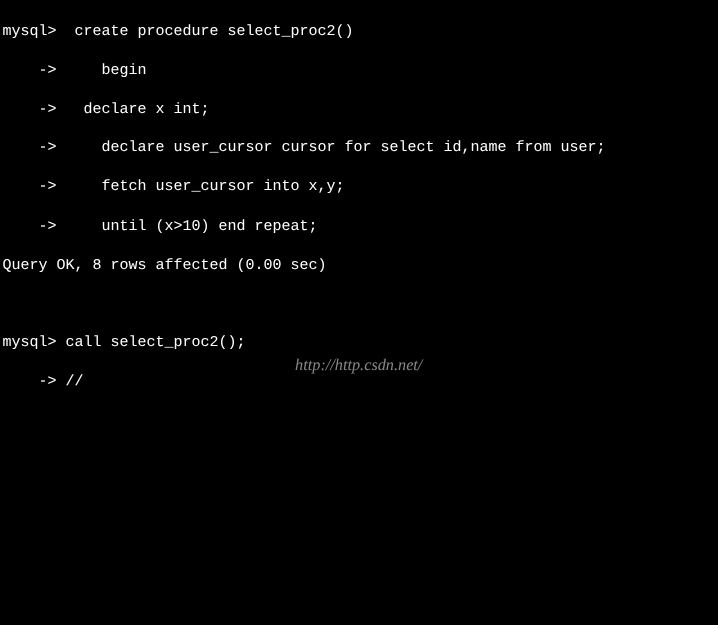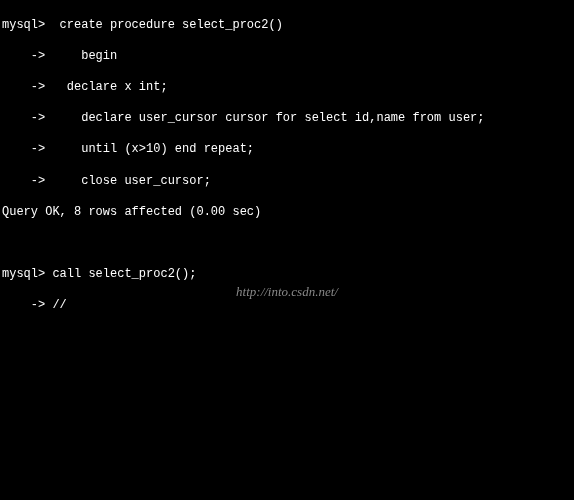--- a/index.html
+++ b/index.html
@@ -36,23 +36,23 @@
 
 <div class="terminal">
 <span>mysql&gt;  create procedure select_proc2()
 </span>
 <span>    -&gt;     begin
 </span>
 <span>    -&gt;   declare x int;
 </span>
 <span>    -&gt;     declare user_cursor cursor for select id,name from user;
 </span>
+<span>    -&gt;     fetch user_cursor into x,y;
+</span>
 <span>    -&gt;     until (x&gt;10) end repeat;
-</span>
-<span>    -&gt;     close user_cursor;
 </span>
 <span>Query OK, 8 rows affected (0.00 sec)
 </span>
 <span>
 </span>
 <span>mysql&gt; call select_proc2();
 </span>
 <span>    -&gt; //
 </span>
 
@@ -80,14 +80,14 @@
 <span>
 </span>
 
 
 
 
 
 
 </div>
 
-<div class="watermark">http://into.csdn.net/
+<div class="watermark">http://http.csdn.net/
 </div>
 
 </body></html>

